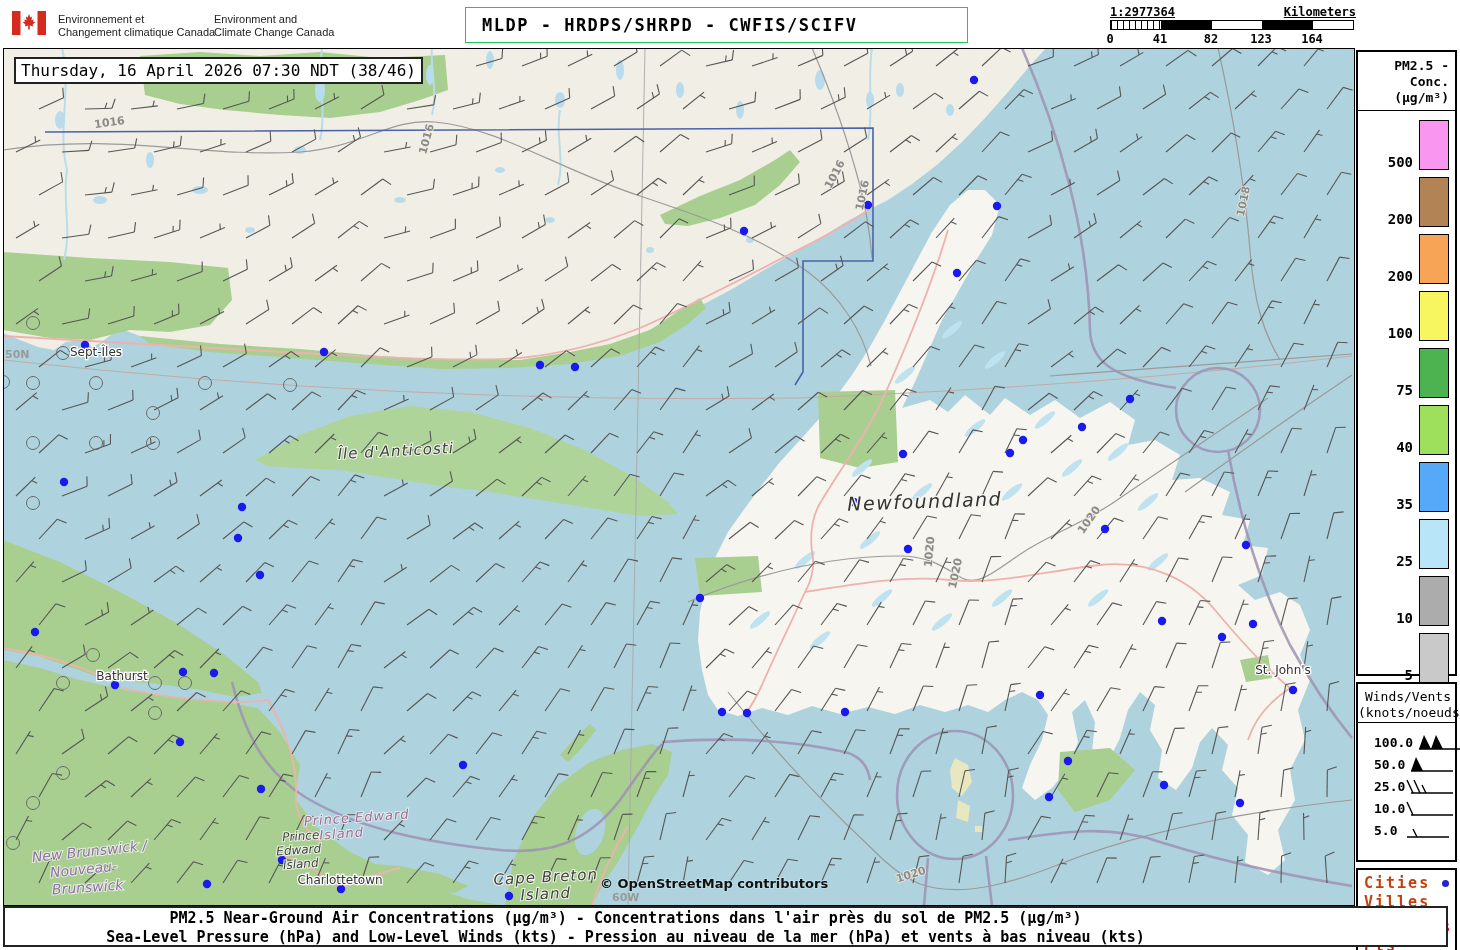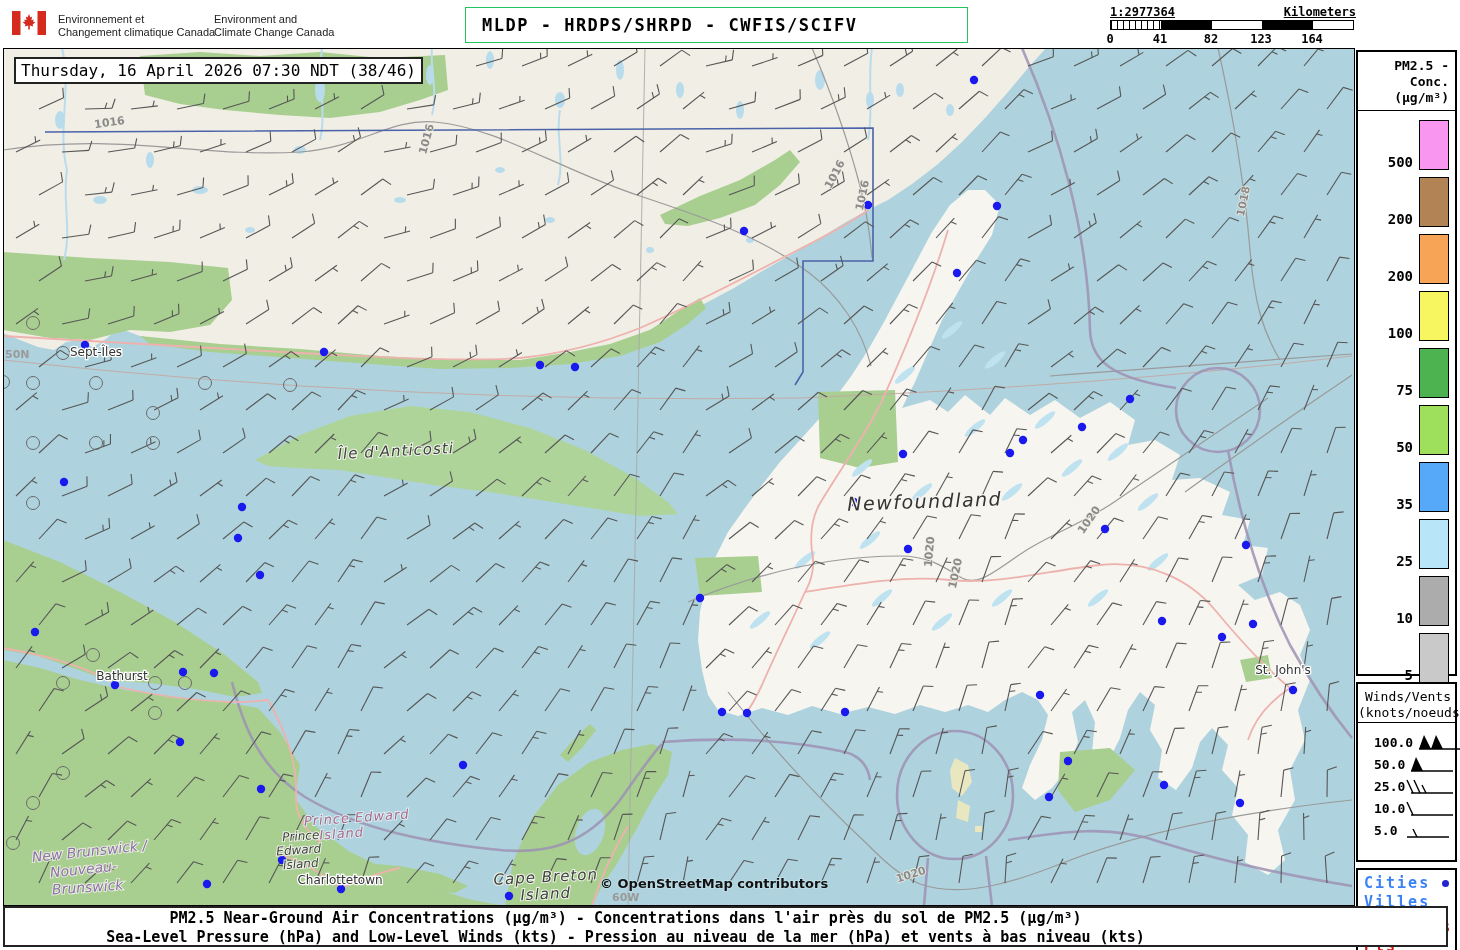--- a/index.html
+++ b/index.html
@@ -63,21 +63,21 @@
   #winds-box{top:682px;height:180px;}
   #winds-title{text-align:right;padding:5px 4px 1px 0;font-size:13px;font-weight:normal;line-height:16px;
     border-bottom:1px solid #000;}
   #wind-rows{padding:8px 2px 0 16px;}
   .wind-row{height:22px;display:flex;align-items:center;}
   .wind-val{font-size:13px;font-weight:bold;width:42px;}
   .wind-barb{flex:1;display:flex;justify-content:flex-end;padding-right:2px;}
   #markers-box{top:868px;height:82px;border-bottom:none;}
   #markers-box .mk-row{display:flex;align-items:center;padding:0 6px;}
   .mk-txt{font-size:15px;font-weight:bold;letter-spacing:2px;line-height:19px;}
-  .mk-blue{color:#3b82f6;}
+  .mk-blue{color:#c2410c;}
   .mk-red{color:#cc1818;}
   .mk-dot{width:7px;height:7px;border-radius:50%;background:#2424cc;margin-left:auto;}
   .mk-sq{width:8px;height:8px;background:#cc1818;margin-left:auto;}
   
   #caption-box{position:absolute;left:3px;top:906px;width:1445px;height:41px;background:#fff;
     border:2px solid #222;box-sizing:border-box;text-align:center;padding-right:200px;}
   #caption-box div{font-size:15px;font-weight:bold;line-height:19px;white-space:nowrap;color:#000;}
   #caption-box .c1{margin-top:1px;}
 </style>
 </head>
@@ -1674,21 +1674,21 @@
       </div>
       <div class="pm-row">
         <span class="pm-val">100</span>
         <div class="pm-swatch" style="background: rgb(248, 246, 96);"></div>
       </div>
       <div class="pm-row">
         <span class="pm-val">75</span>
         <div class="pm-swatch" style="background: rgb(77, 179, 81);"></div>
       </div>
       <div class="pm-row">
-        <span class="pm-val">50</span>
+        <span class="pm-val">40</span>
         <div class="pm-swatch" style="background: rgb(158, 223, 91);"></div>
       </div>
       <div class="pm-row">
         <span class="pm-val">35</span>
         <div class="pm-swatch" style="background: rgb(86, 169, 248);"></div>
       </div>
       <div class="pm-row">
         <span class="pm-val">25</span>
         <div class="pm-swatch" style="background: rgb(185, 229, 249);"></div>
       </div>

